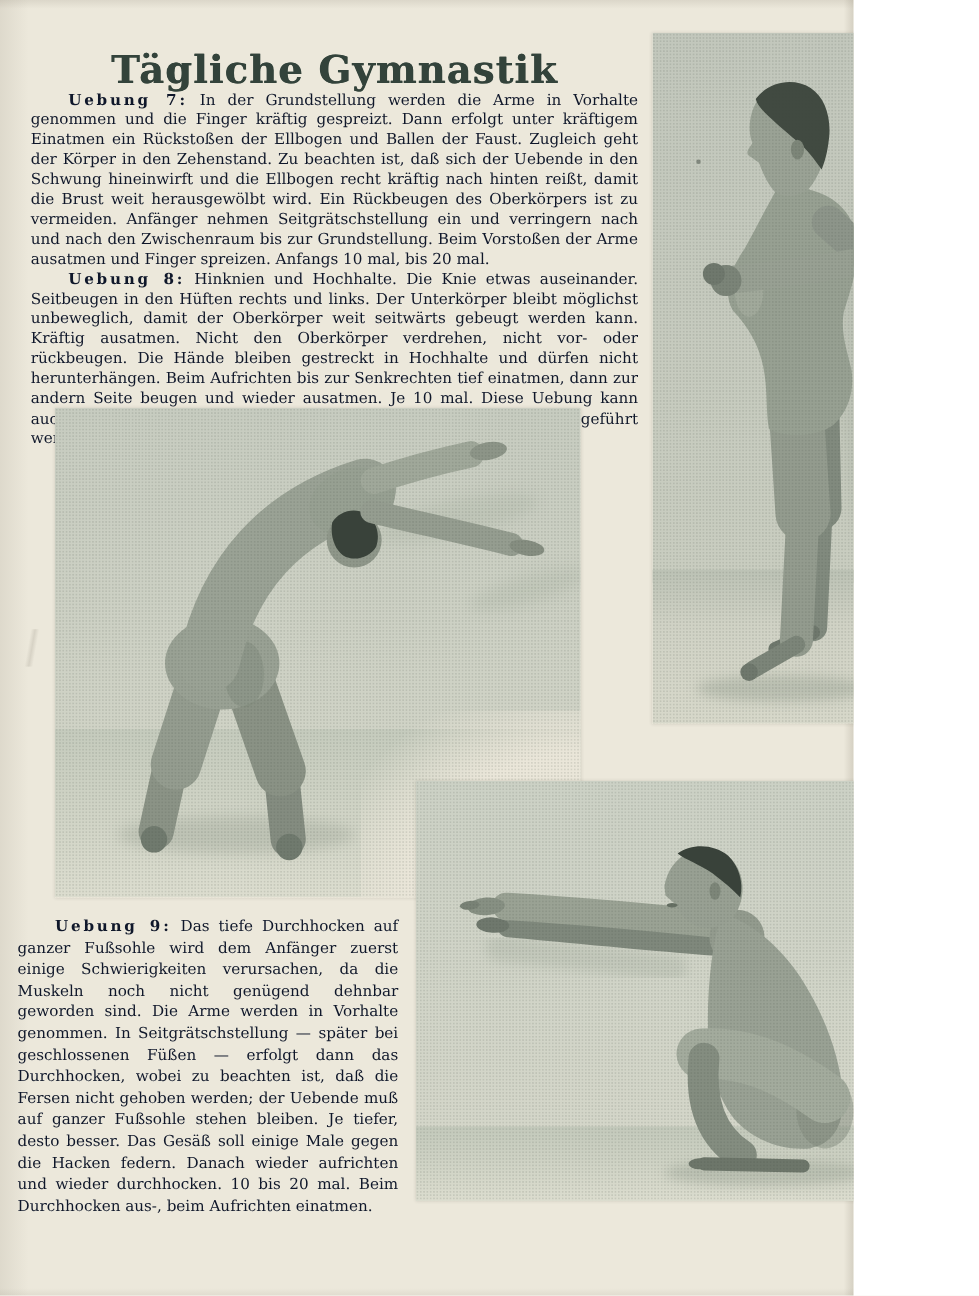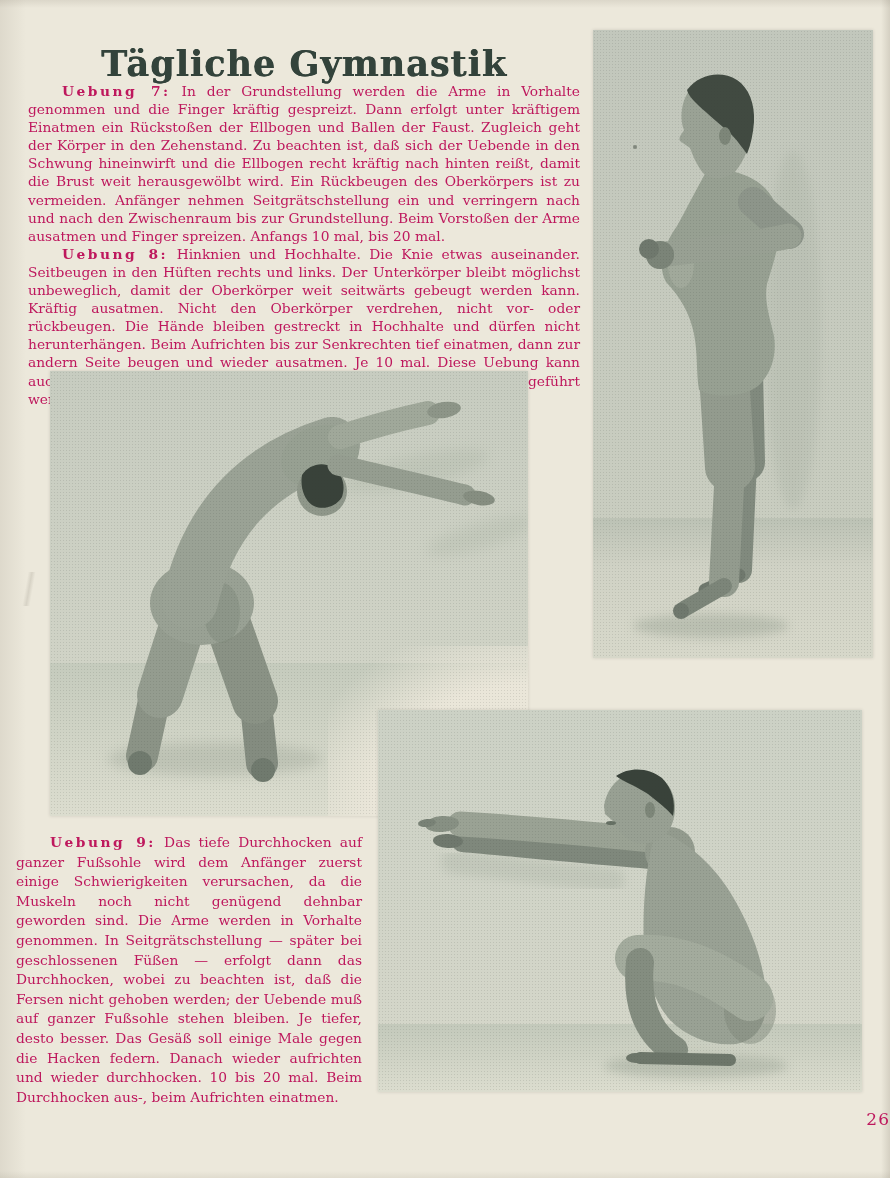--- a/index.html
+++ b/index.html
@@ -1,17 +1,17 @@
 <!DOCTYPE html>
 <html lang="de"><head>
 <meta charset="utf-8">
 <style>
   html,body{margin:0;padding:0;}
   #page{
-    position:relative;width:890px;height:1178px;overflow:hidden;
+    position:relative;width:776px;height:1178px;overflow:hidden;
     background:#ece8db;
     font-family:"DejaVu Serif","Liberation Serif",serif;
     color:#3a453d;
   }
   
   .edge-left{position:absolute;left:0;top:0;width:26px;height:100%;
     background:linear-gradient(to right, rgba(118,110,94,0.12), rgba(118,110,94,0));}
   .edge-top{position:absolute;left:0;top:0;width:100%;height:8px;
     background:linear-gradient(to bottom, rgba(118,110,94,0.14), rgba(118,110,94,0));}
   .edge-right{position:absolute;right:0;top:0;width:9px;height:100%;
@@ -20,21 +20,21 @@
     background:linear-gradient(to top, rgba(118,110,94,0.10), rgba(118,110,94,0));}
   .crease{position:absolute;left:0;top:572px;width:58px;height:34px;
     background:linear-gradient(100deg, rgba(105,98,84,0) 44%, rgba(105,98,84,0.16) 50%, rgba(105,98,84,0) 56%);}
   
   .title{
     position:absolute;left:28px;top:20px;width:552px;
     text-align:center;font-size:35px;font-weight:bold;color:#33433b;
     letter-spacing:1px;text-shadow:0.5px 0 0 #33433b;
   }
   
-  .textblock{position:absolute;text-align:justify;hyphens:auto;color:#be185d;}
+  .textblock{position:absolute;text-align:justify;hyphens:auto;color:#0f172a;}
   .textblock p{margin:0;text-indent:34px;}
   #block-upper{left:28px;top:82px;width:552px;font-size:13.8px;line-height:18.1px;}
   #block-lower{left:16px;top:833px;width:346px;font-size:13.8px;line-height:19.6px;}
   .lead{letter-spacing:2.5px;font-weight:bold;}
   
   .photo{position:absolute;overflow:hidden;box-shadow:0 0 3px rgba(60,60,50,0.18);}
   .photo svg{display:block;width:100%;height:100%;}
   .photo::after{
     content:"";position:absolute;inset:0;pointer-events:none;
     background-image:radial-gradient(rgba(55,65,55,0.13) 0.6px, rgba(0,0,0,0) 0.9px);

